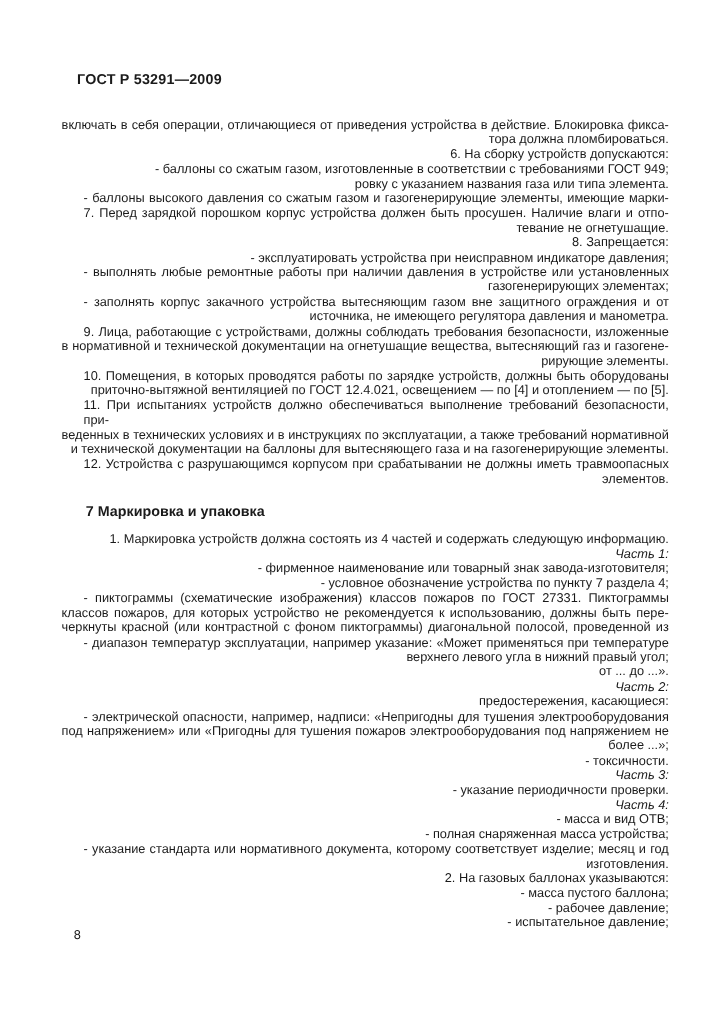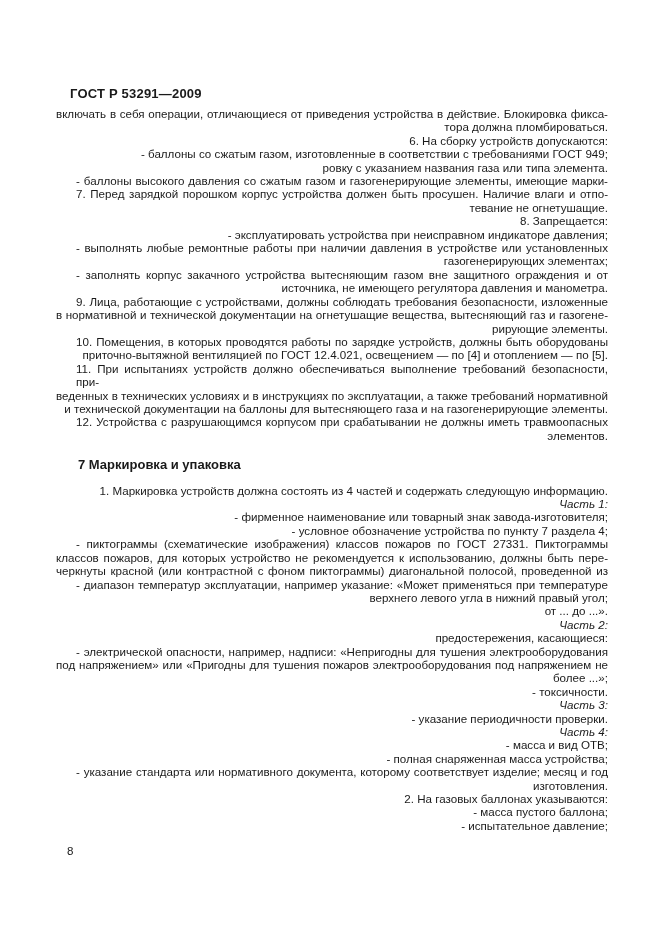--- a/index.html
+++ b/index.html
@@ -12,21 +12,21 @@
     width: 661px;
     height: 936px;
     background: #ffffff;
     font-family: "Liberation Sans", sans-serif;
     color: #1a1a1a;
     overflow: hidden;
   }
   .doc-header {
     position: absolute;
     left: 70px;
-    top: 86px;
+    top: 64px;
     font-size: 13px;
     font-weight: bold;
     letter-spacing: 0.2px;
     white-space: nowrap;
   }
   .doc-body {
     position: absolute;
     left: 56px;
     top: 107px;
     width: 552px;
@@ -117,18 +117,19 @@
         <div class="line indent">- токсичности.</div>
         <div class="line indent italic">Часть 3:</div>
         <div class="line indent">- указание периодичности проверки.</div>
         <div class="line indent italic">Часть 4:</div>
         <div class="line indent">- масса и вид ОТВ;</div>
         <div class="line indent">- полная снаряженная масса устройства;</div>
         <div class="line indent just">- указание стандарта или нормативного документа, которому соответствует изделие; месяц и год</div>
         <div class="line">изготовления.</div>
         <div class="line indent">2. На газовых баллонах указываются:</div>
         <div class="line indent">- масса пустого баллона;</div>
+        <div class="line indent">- рабочее давление;</div>
         <div class="line indent">- испытательное давление;</div>
       </div>
   </div>
 
   <div class="page-number">8</div>
 </div>
 
 </body></html>

